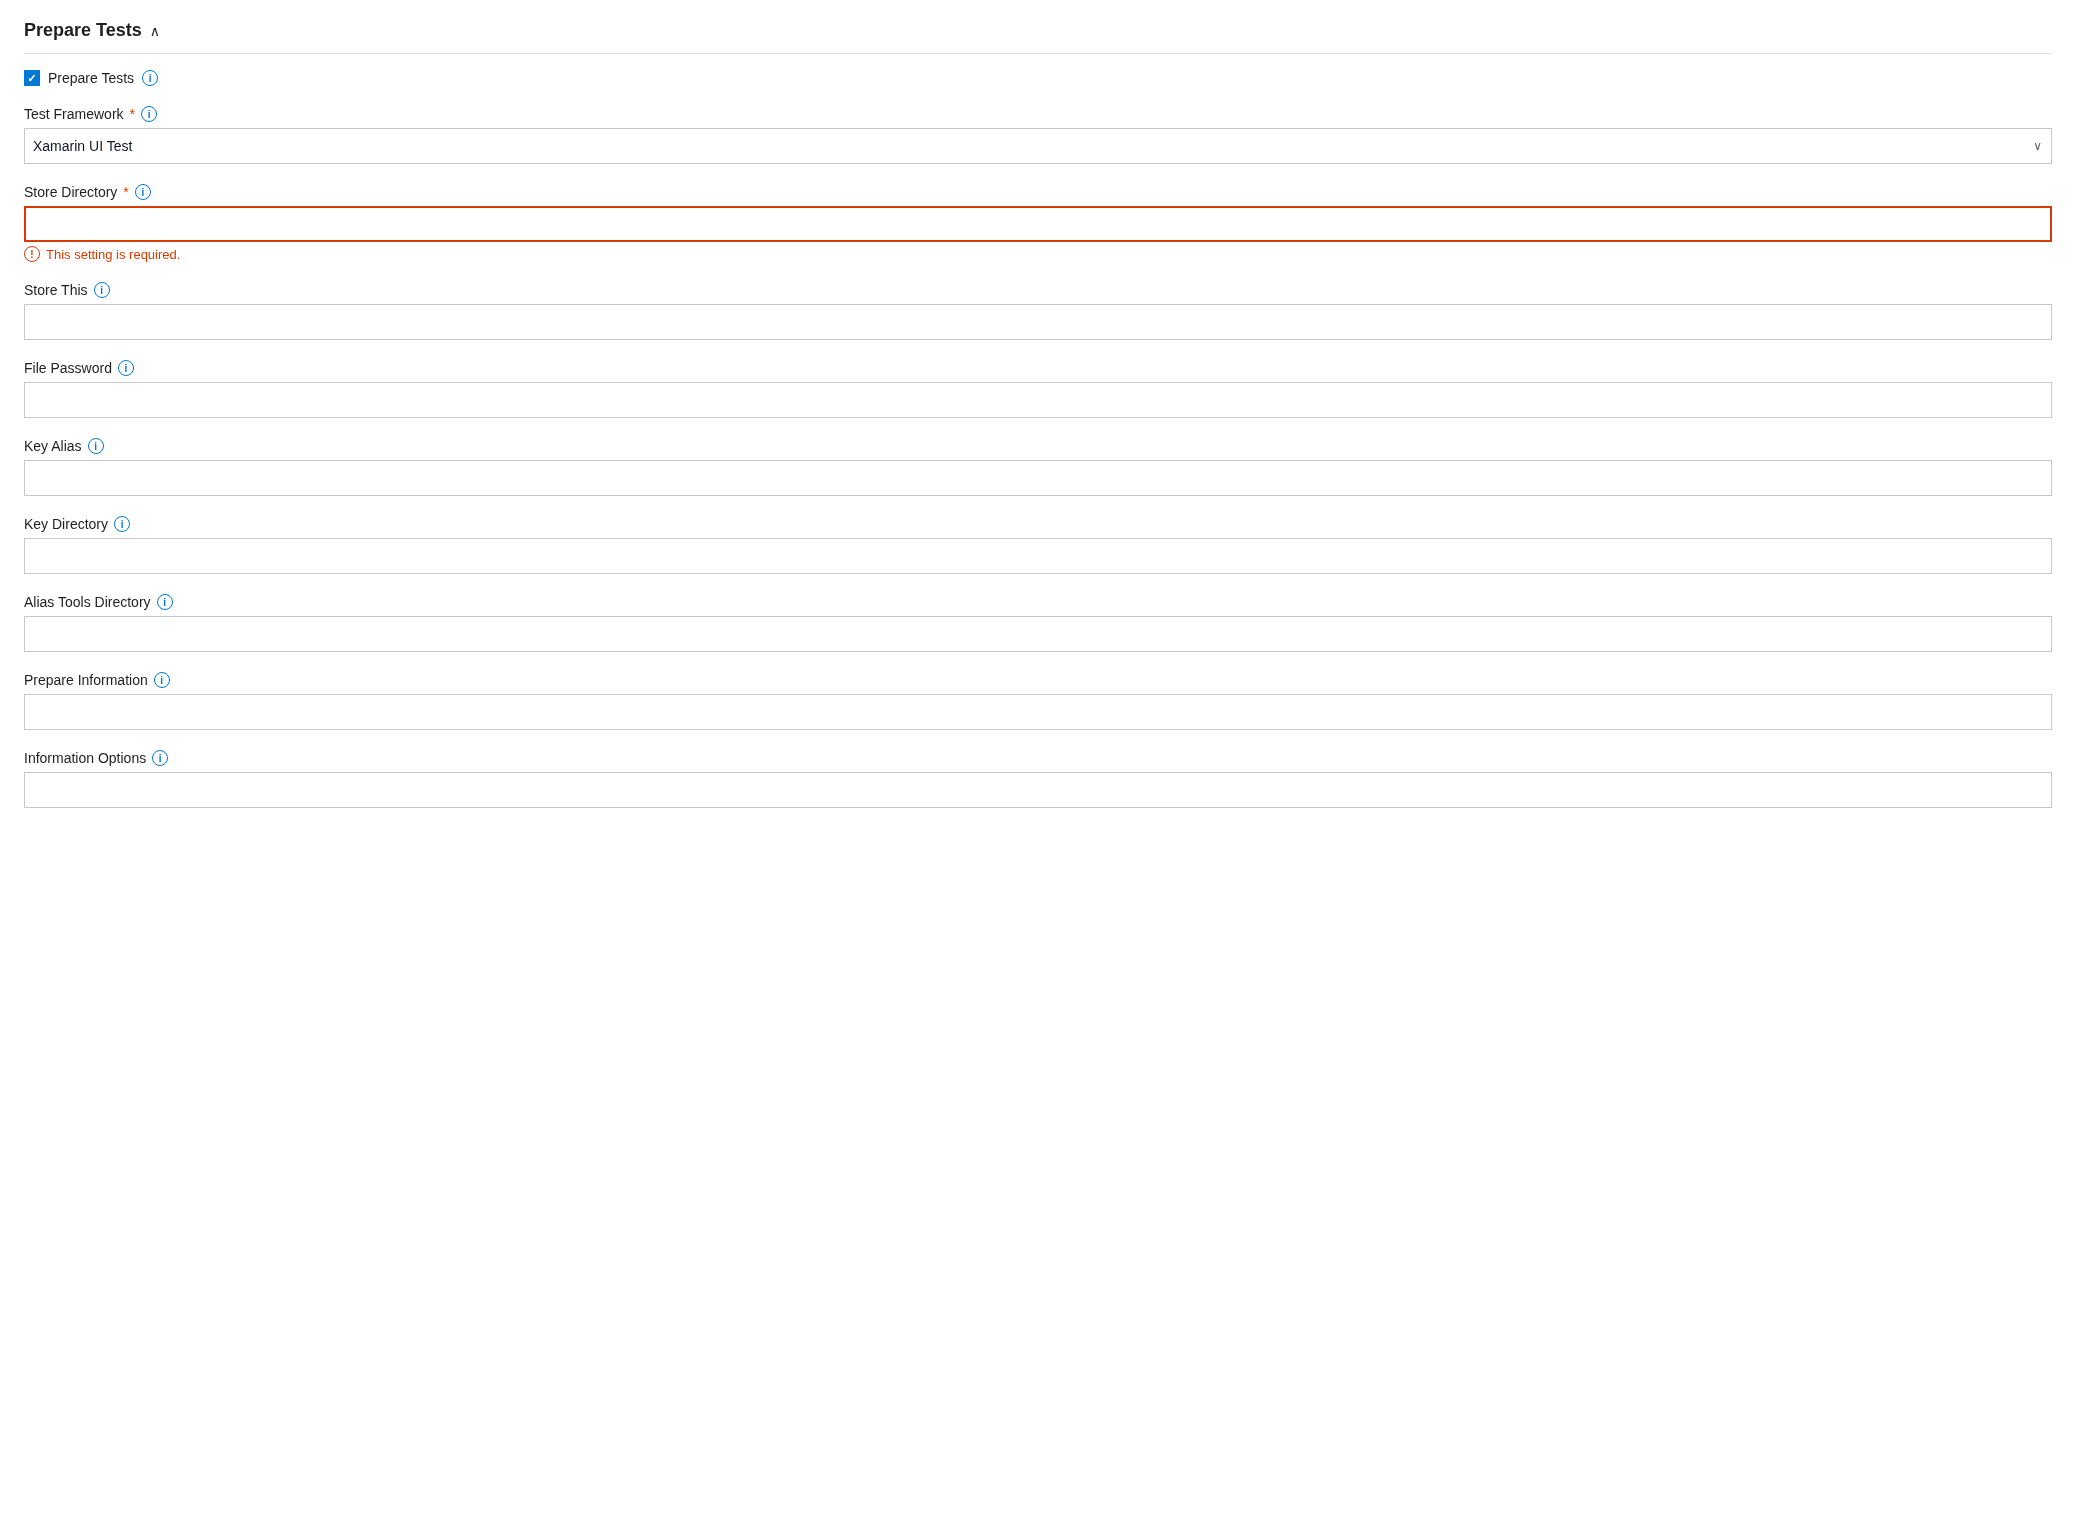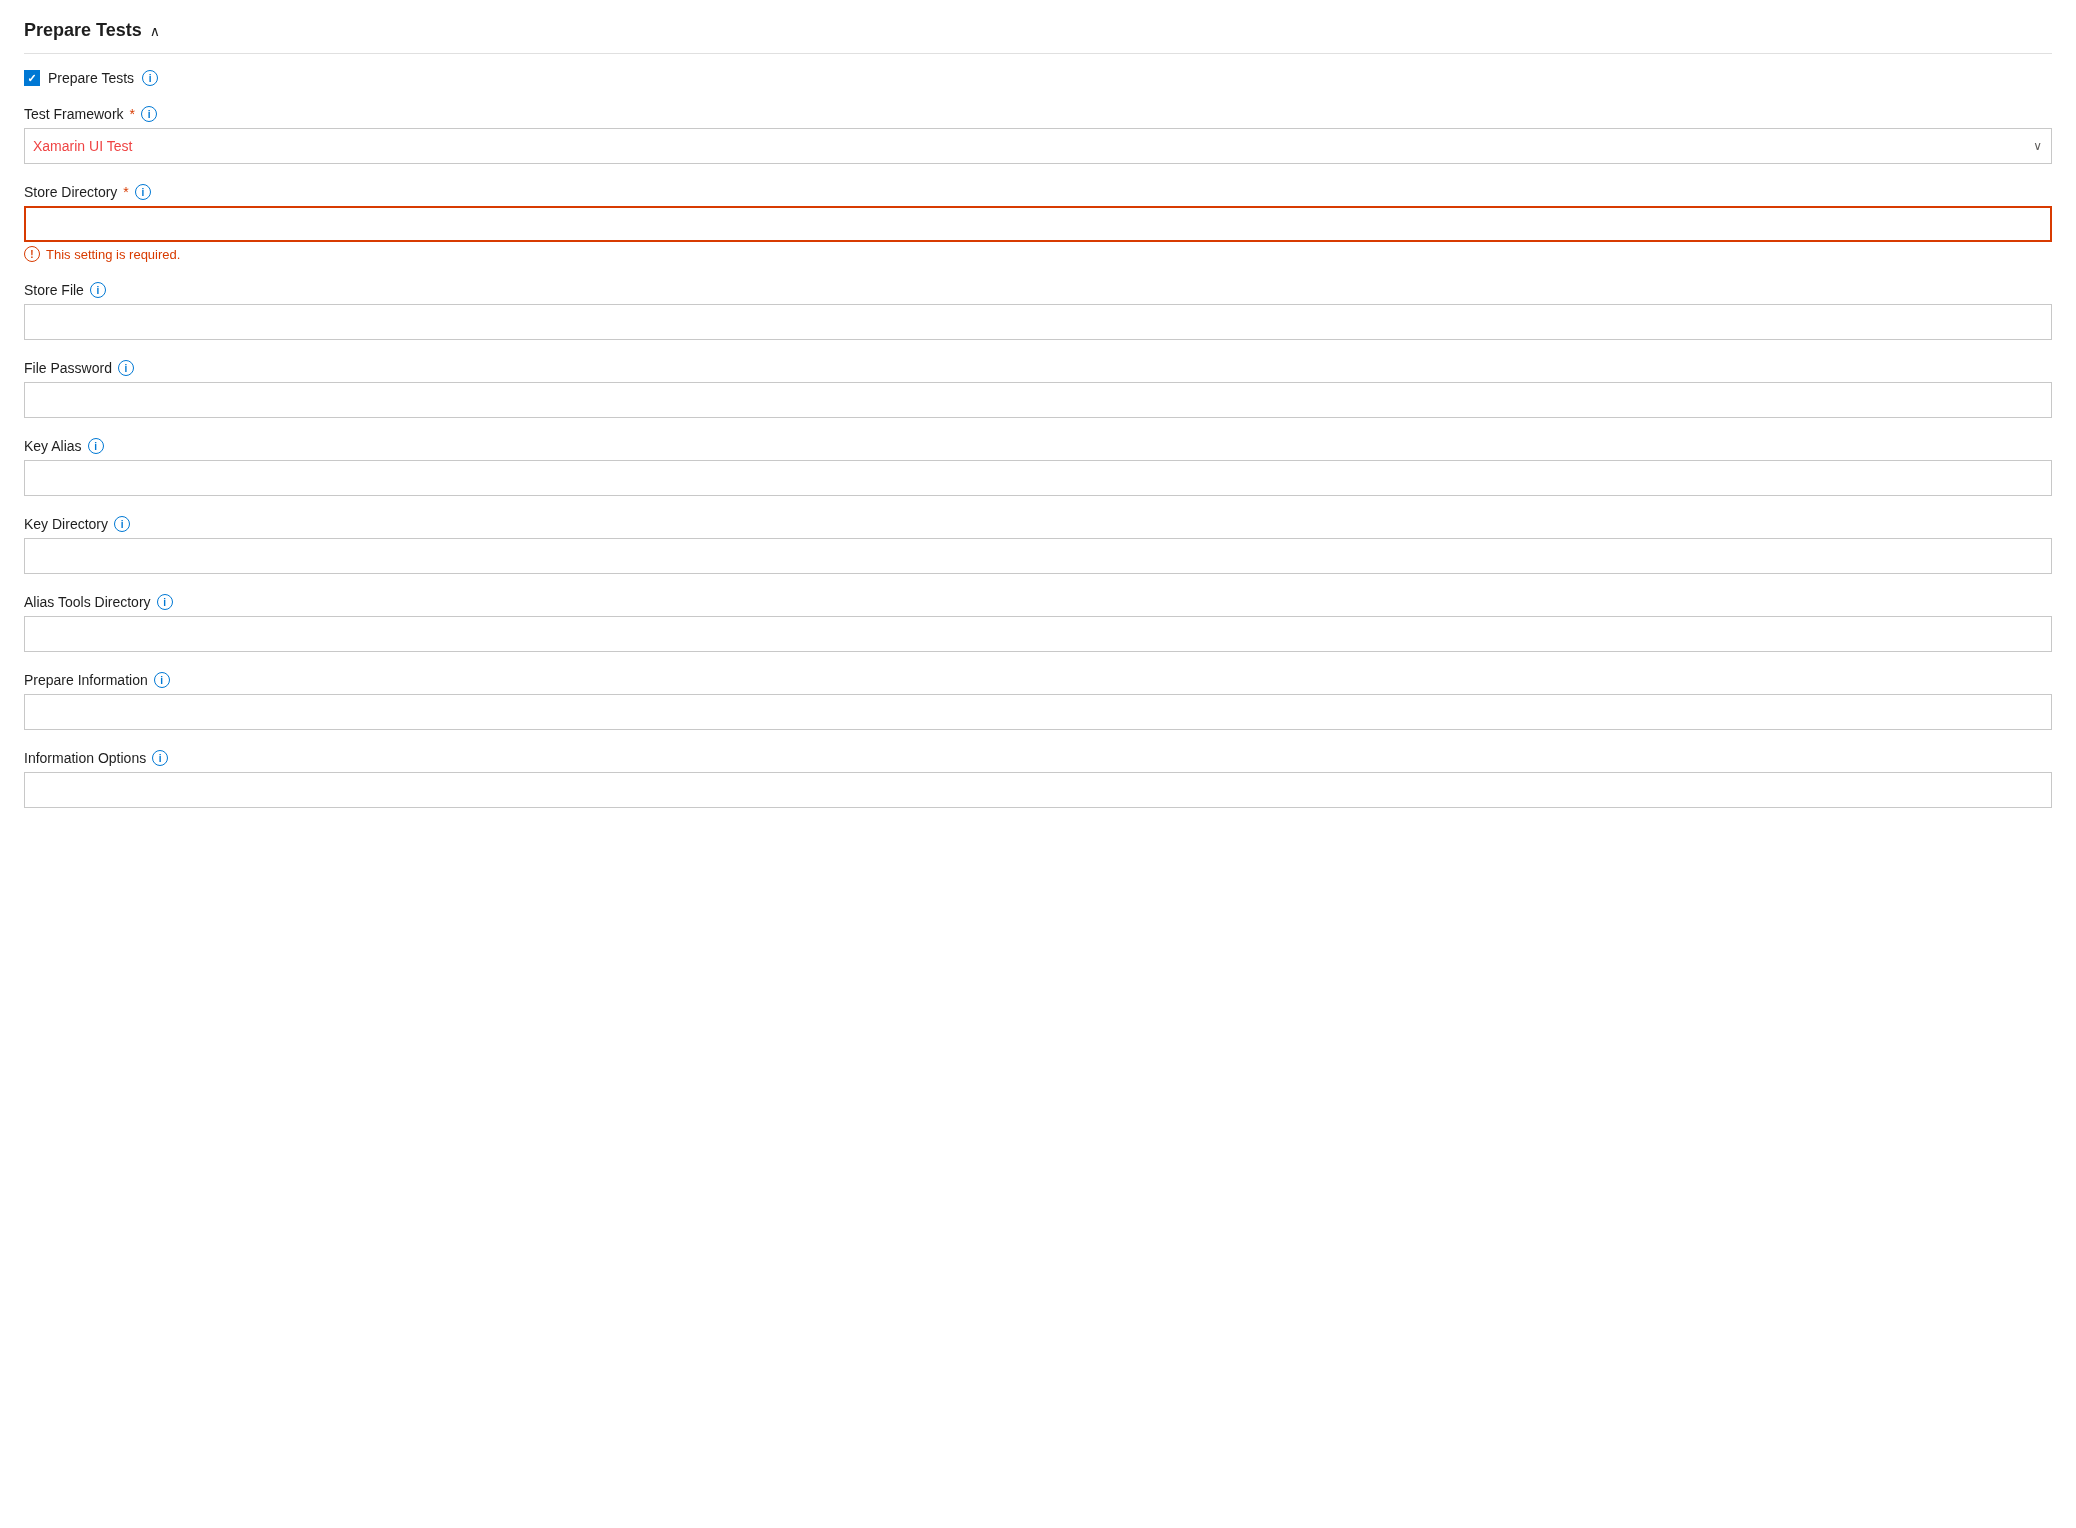--- a/index.html
+++ b/index.html
@@ -144,21 +144,21 @@
       position: relative;
       width: 100%;
     }
 
     .field-select {
       width: 100%;
       height: 36px;
       border: 1px solid #c8c8c8;
       padding: 0 32px 0 8px;
       font-size: 14px;
-      color: #ef4444;
+      color: #0f172a;
       outline: none;
       background: #ffffff;
       appearance: none;
       -webkit-appearance: none;
       cursor: pointer;
     }
 
     .select-arrow {
       position: absolute;
       right: 10px;
@@ -208,21 +208,21 @@
   </div>
   <input type="text" class="field-input error" value="" style="">
   <div class="error-message">
     <span class="error-icon">!</span>
     <span>This setting is required.</span>
   </div>
 </div>
 
 <div class="field-group">
   <div class="field-label">
-    <span>Store File</span>
+    <span>Store This</span>
     <span class="info-icon">i</span>
   </div>
   <input type="text" class="field-input" value="" style="">
 </div>
 
 <div class="field-group">
   <div class="field-label">
     <span>File Password</span>
     <span class="info-icon">i</span>
   </div>

